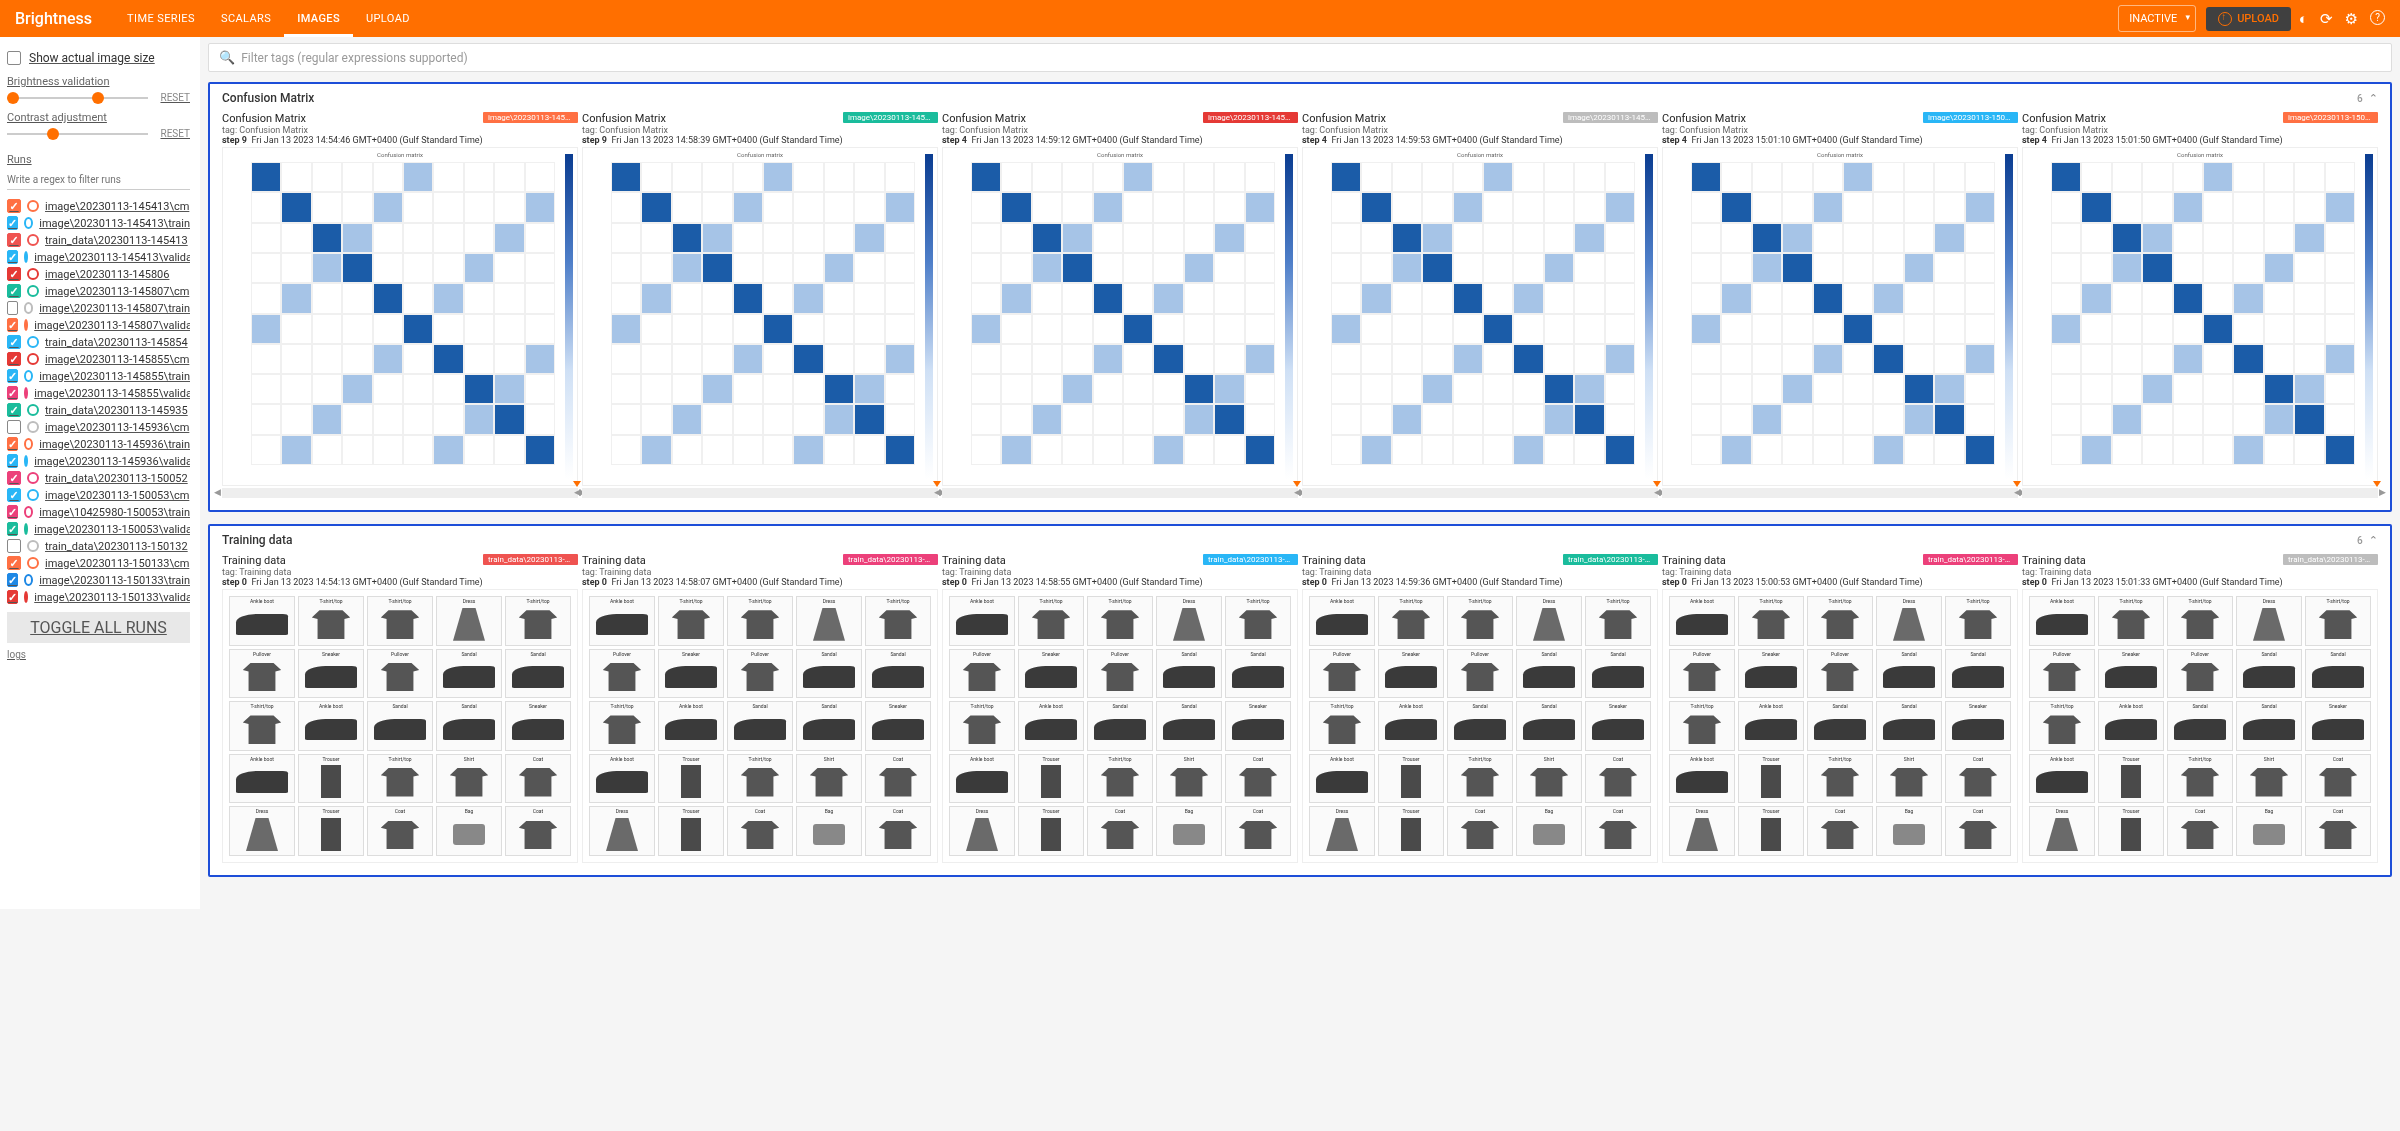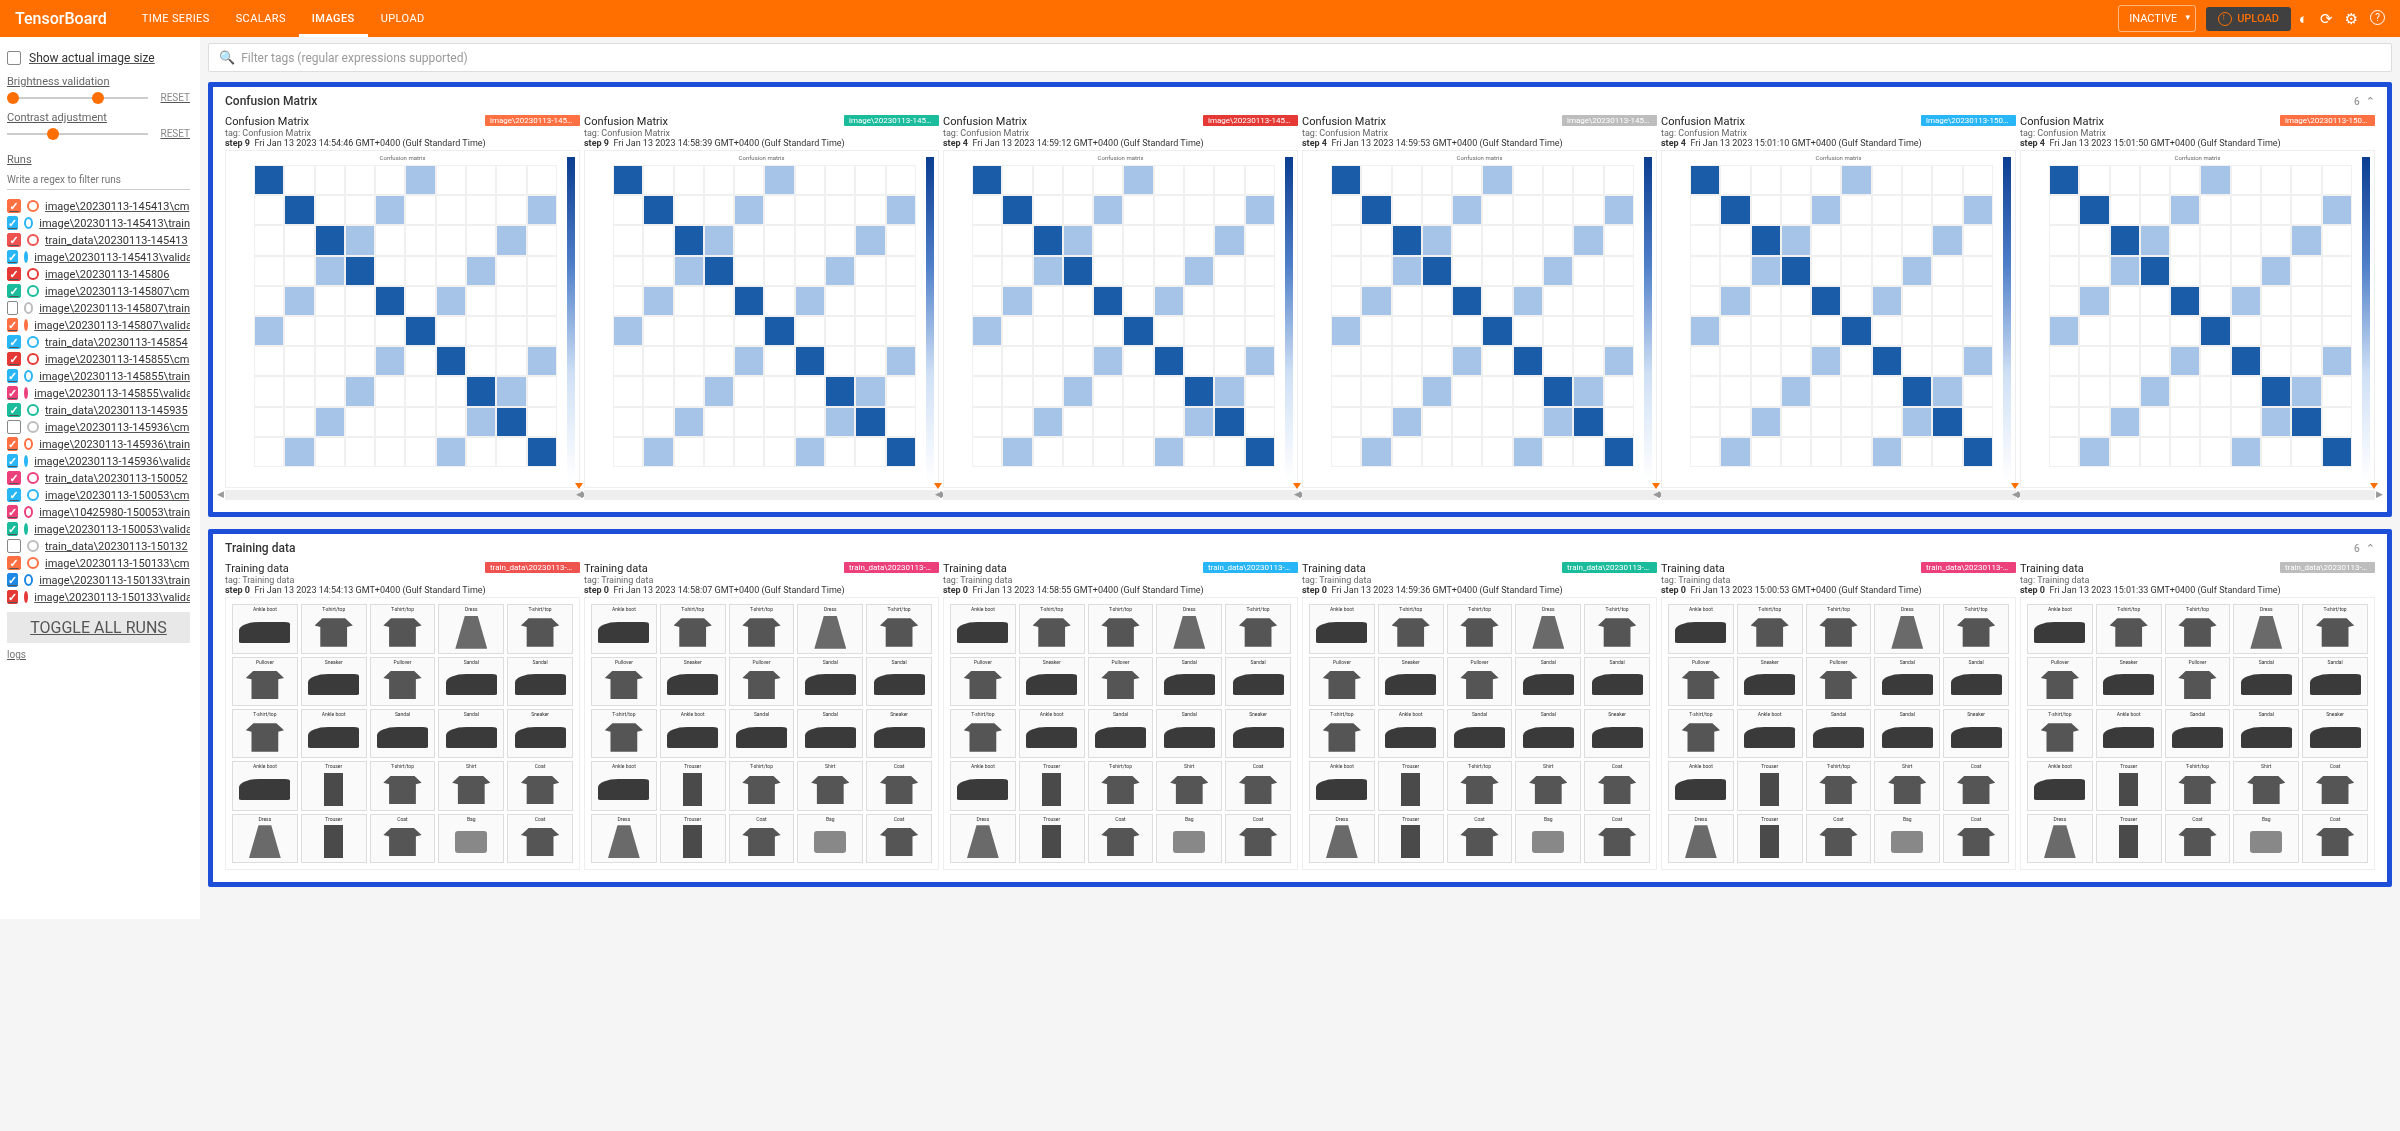--- a/index.html
+++ b/index.html
@@ -38,21 +38,21 @@
 .sidebar .regex { width:100%; border:none; border-bottom:1px solid #ccc; font-size:10px; color:#888; padding:4px 0; margin-bottom:6px;}
 .run { display:flex; align-items:center; gap:6px; margin:3px 0; font-size:11px; color:#333; white-space:nowrap; overflow:hidden;}
 .radio { width:12px; height:12px; border:2px solid #888; border-radius:50%; display:inline-block;}
 .toggle-all { width:100%; background:#e8e8e8; text-align:center; padding:6px; font-size:16px; color:#555; margin-top:8px; cursor:pointer;}
 .logs { font-size:10px; color:#777; margin-top:6px;}
 
 .main { flex:1; padding:0 8px 20px; min-width:0;}
 .filter-bar { background:#fff; border:1px solid #ddd; padding:6px 10px; margin:6px 0 10px; display:flex; align-items:center; gap:6px; font-size:12px; color:#9a9a9a; border-radius:2px;}
 .filter-bar .mag { font-size:13px;}
 
-.section { background:#fff; border:5px solid #1d4ed8; border-radius:2px; margin-bottom:12px;}
+.section { background:#fff; border:2px solid #1d4ed8; border-radius:2px; margin-bottom:12px;}
 .sec-head { padding:7px 12px; font-size:12px; color:#333; font-weight:500; display:flex; align-items:center;}
 .sec-head .sp { flex:1;}
 .sec-head .ct { font-size:10px; color:#999; margin-right:6px;}
 .sec-head .chev { font-size:11px; color:#888; cursor:pointer;}
 .cards { display:flex; gap:4px; padding:0 12px 12px; }
 .card { flex:1; min-width:0; font-size:9px; color:#555; position:relative;}
 .card .ct { font-size:11px; color:#222;}
 .card .tg { font-size:9px; color:#666;}
 .card .st { font-size:9px; color:#333; margin-bottom:2px;}
 .card .badge { position:absolute; top:0; right:0; font-size:8px; color:#fff; padding:1px 5px; border-radius:1px; max-width:95px; overflow:hidden; text-overflow:ellipsis; white-space:nowrap;}
@@ -74,21 +74,21 @@
 .td-cell .shoe { position:absolute; left:10%; top:35%; width:80%; height:45%; background:#3a3a3a; border-radius:40% 10% 5% 5%;}
 .td-cell .shirt { position:absolute; left:20%; top:28%; width:60%; height:60%; background:#555; clip-path:polygon(20% 0,80% 0,100% 25%,85% 30%,85% 100%,15% 100%,15% 30%,0 25%);}
 .td-cell .pants { position:absolute; left:35%; top:22%; width:30%; height:70%; background:#4a4a4a;}
 .td-cell .dress { position:absolute; left:25%; top:22%; width:50%; height:70%; background:#6a6a6a; clip-path:polygon(30% 0,70% 0,100% 100%,0 100%);}
 .td-cell .bag { position:absolute; left:25%; top:35%; width:50%; height:45%; background:#888; border-radius:3px;}
 </style>
 </head>
 <body>
 
 <div class="header">
-  <div class="logo">TensorBoard</div>
+  <div class="logo">Brightness</div>
   <div class="tabs">
     <div class="tab">TIME SERIES</div>
     <div class="tab">SCALARS</div>
     <div class="tab active">IMAGES</div>
     <div class="tab">UPLOAD</div>
   </div>
   <div class="spacer"></div>
   <div class="inactive">INACTIVE</div>
   <div class="upload">
     <span class="ico"></span>

